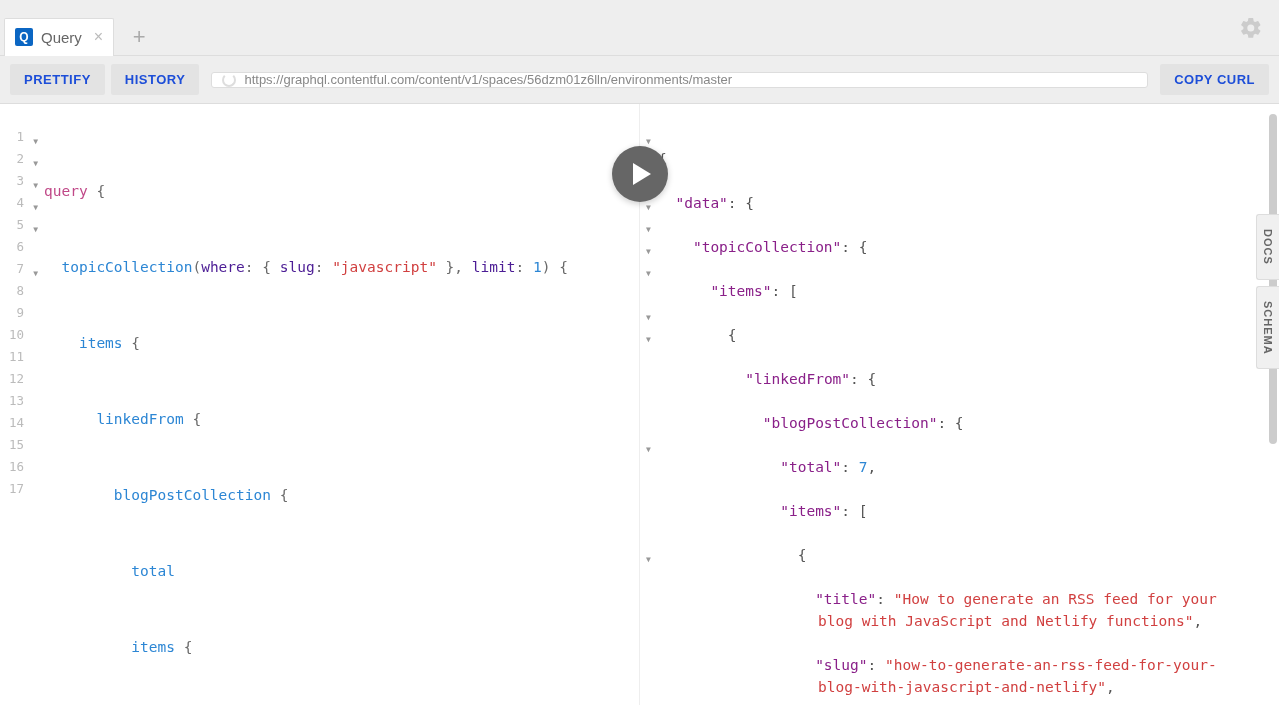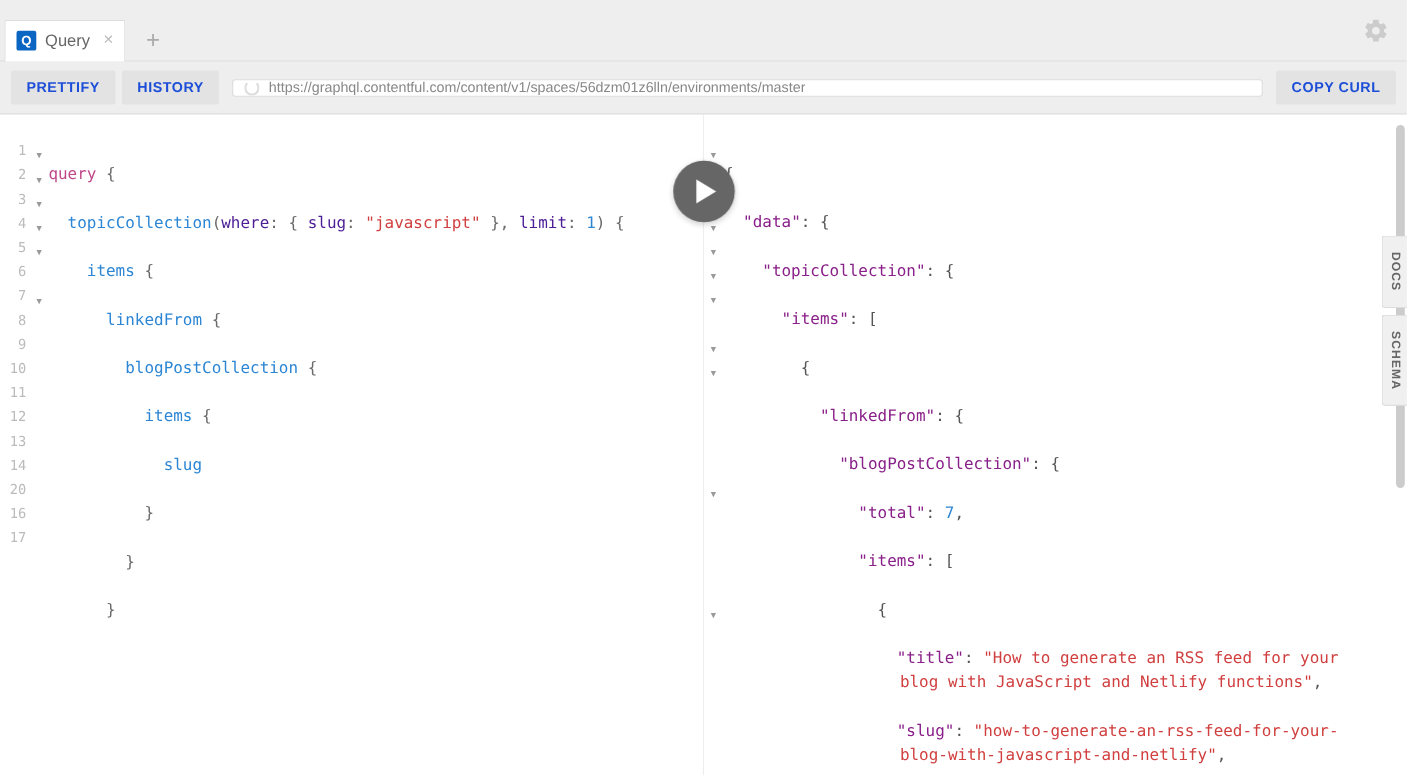--- a/index.html
+++ b/index.html
@@ -269,21 +269,21 @@
     }
     .scrollbar-thumb {
       position: absolute;
       right: 0;
       top: 10px;
       width: 8px;
       height: 330px;
       background: #ccc;
       border-radius: 4px;
     }
-    .code-line { height: 22px; }
+    .code-line { height: 22px; margin-top: 32px; }
     .result-line { min-height: 22px; text-indent: -160px; padding-left: 160px; }
     .indent0 { text-indent: 0; padding-left: 0; }
   </style>
 </head>
 <body>
 
 <div class="app">
   <div class="tabs-bar">
     <div class="tab">
       <div class="tab-icon">Q</div>
@@ -317,30 +317,31 @@
           <div>5<span class="fold-marker">▼</span></div>
           <div>6</div>
           <div>7<span class="fold-marker">▼</span></div>
           <div>8</div>
           <div>9</div>
           <div>10</div>
           <div>11</div>
           <div>12</div>
           <div>13</div>
           <div>14</div>
-          <div>20</div>
+          <div>15</div>
           <div>16</div>
           <div>17</div>
         </div>
       <div class="code-content">
 <div class="code-line"><span class="kw">query</span> <span class="punc">{</span></div>
 <div class="code-line">  <span class="attr">topicCollection</span><span class="punc">(</span><span class="arg">where</span><span class="punc">: { </span><span class="arg">slug</span><span class="punc">: </span><span class="str">"javascript"</span><span class="punc"> }, </span><span class="arg">limit</span><span class="punc">: </span><span class="num">1</span><span class="punc">) {</span></div>
 <div class="code-line">    <span class="attr">items</span> <span class="punc">{</span></div>
 <div class="code-line">      <span class="attr">linkedFrom</span> <span class="punc">{</span></div>
 <div class="code-line">        <span class="attr">blogPostCollection</span> <span class="punc">{</span></div>
+<div class="code-line">          <span class="attr">total</span></div>
 <div class="code-line">          <span class="attr">items</span> <span class="punc">{</span></div>
 <div class="code-line">            <span class="attr">slug</span></div>
 <div class="code-line">          <span class="punc">}</span></div>
 <div class="code-line">        <span class="punc">}</span></div>
 <div class="code-line">      <span class="punc">}</span></div>
 
 
 
 
       </div>

